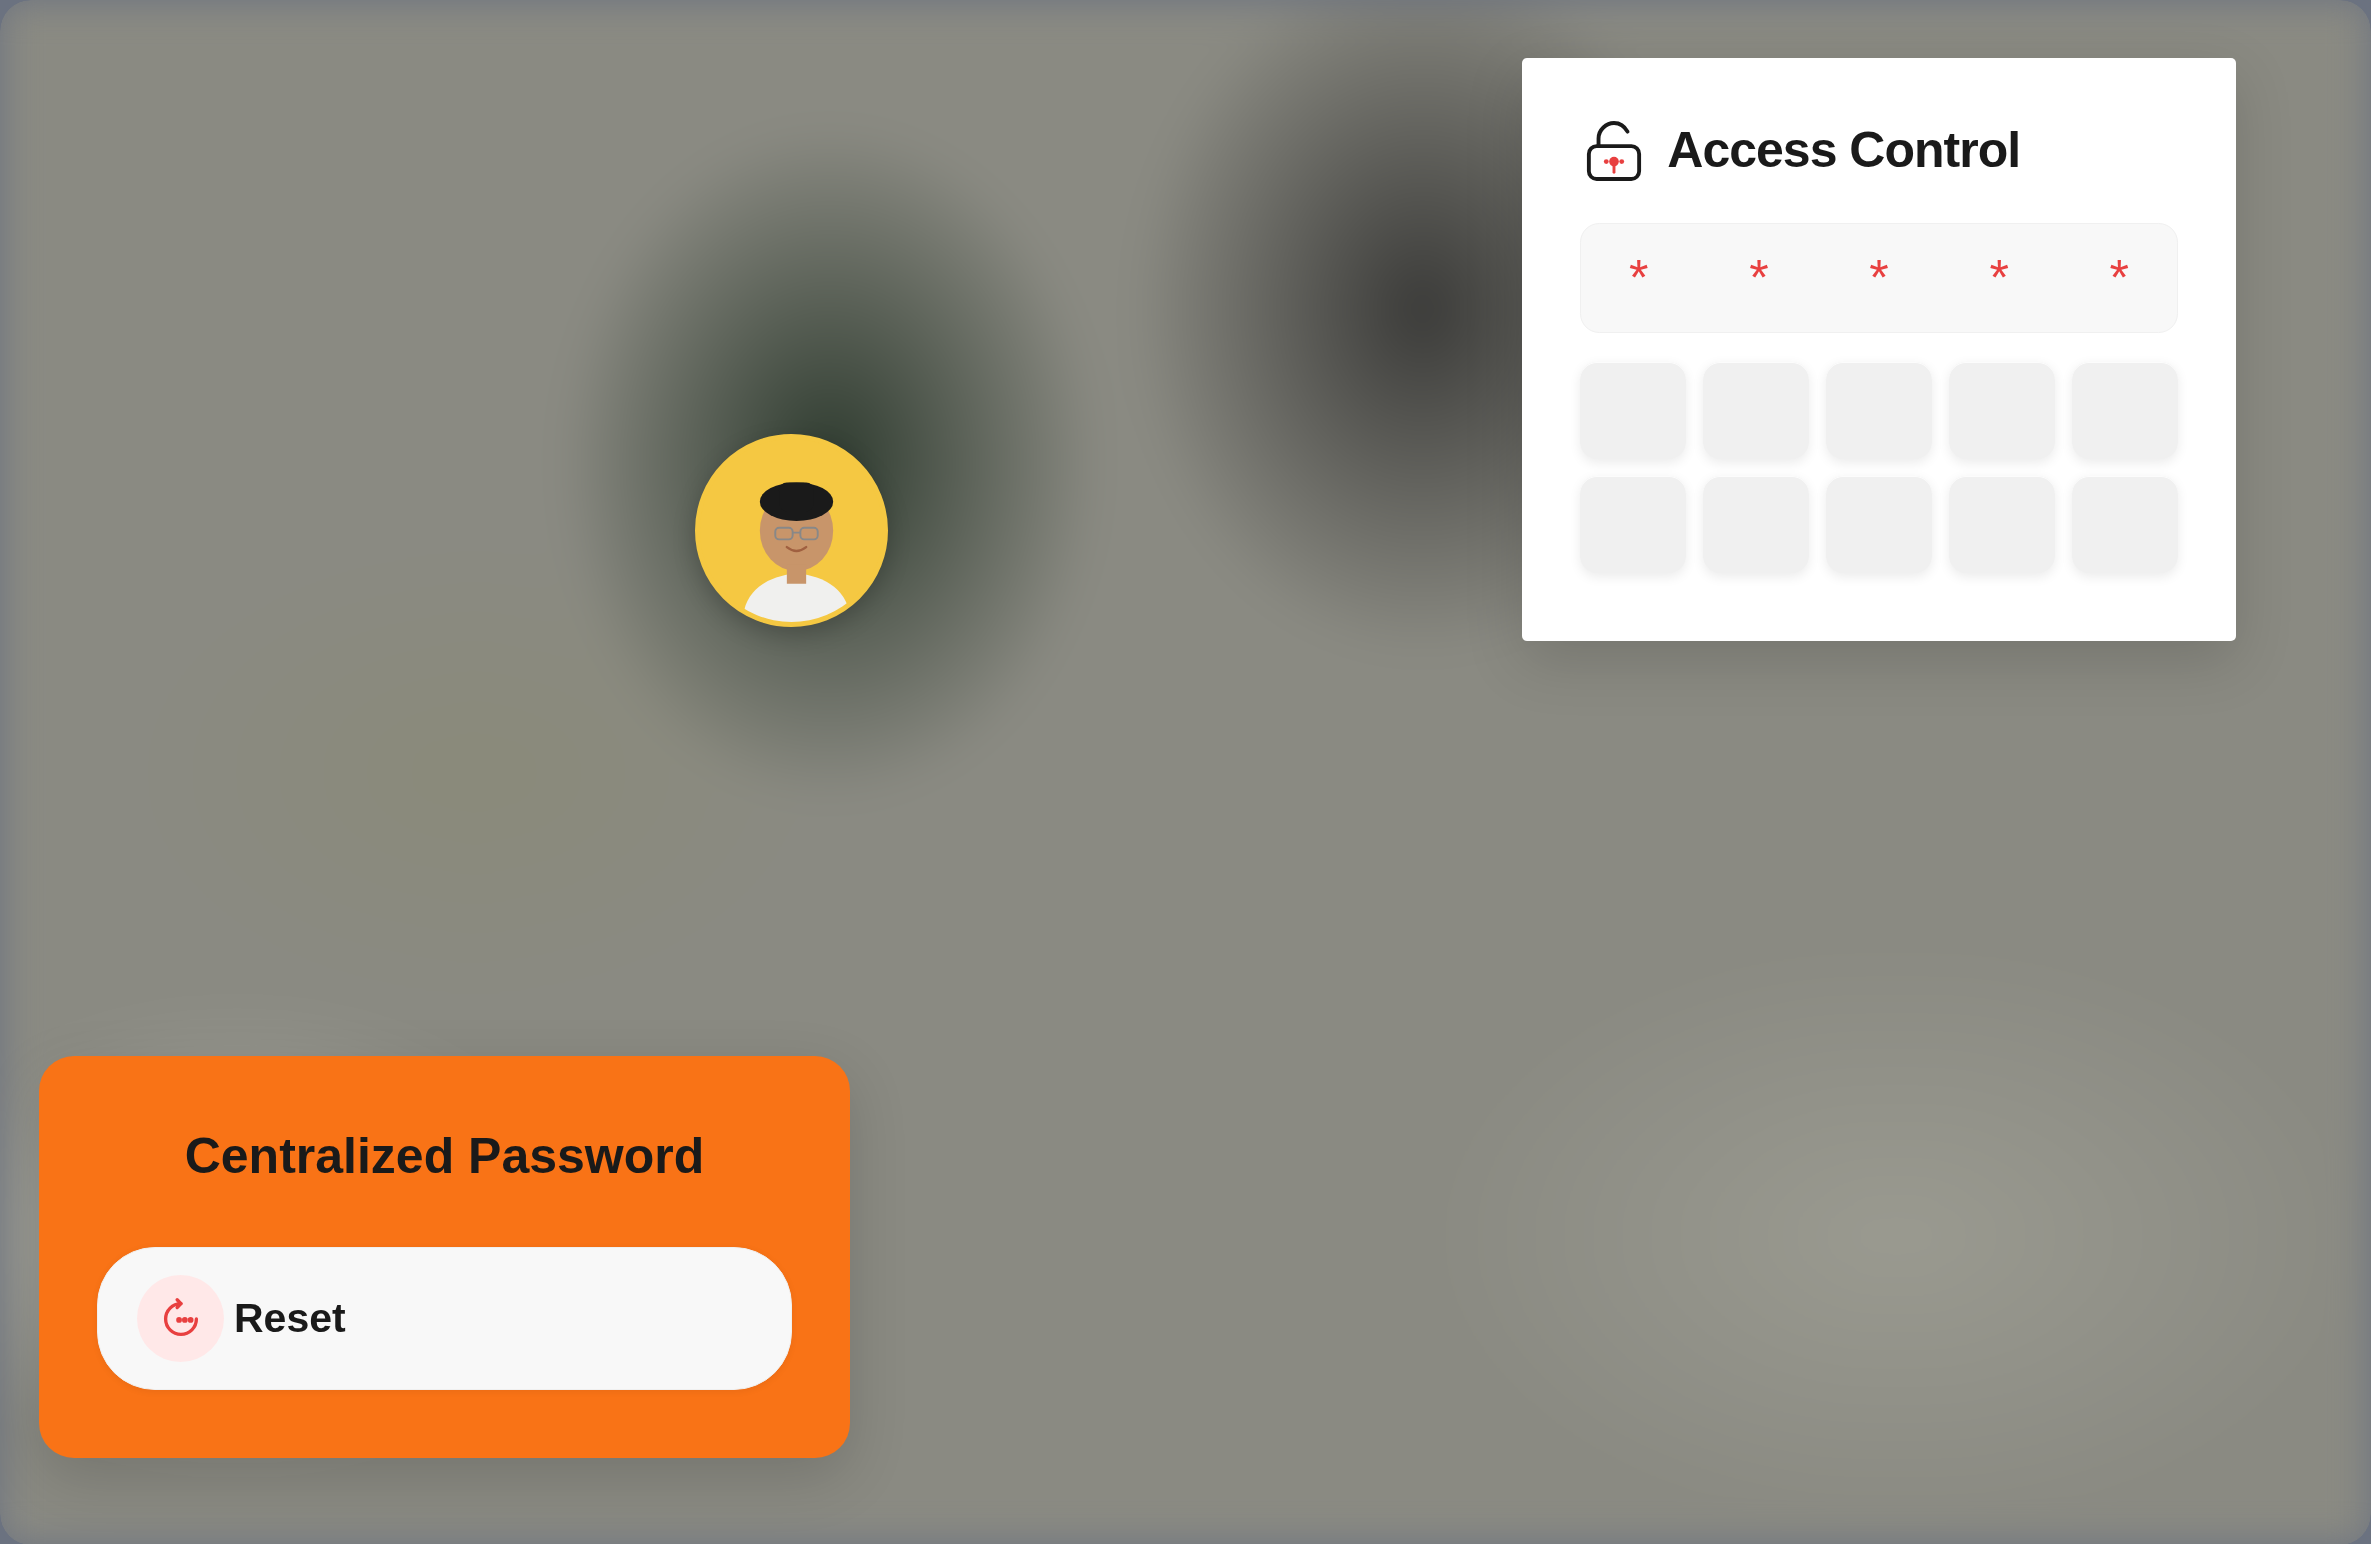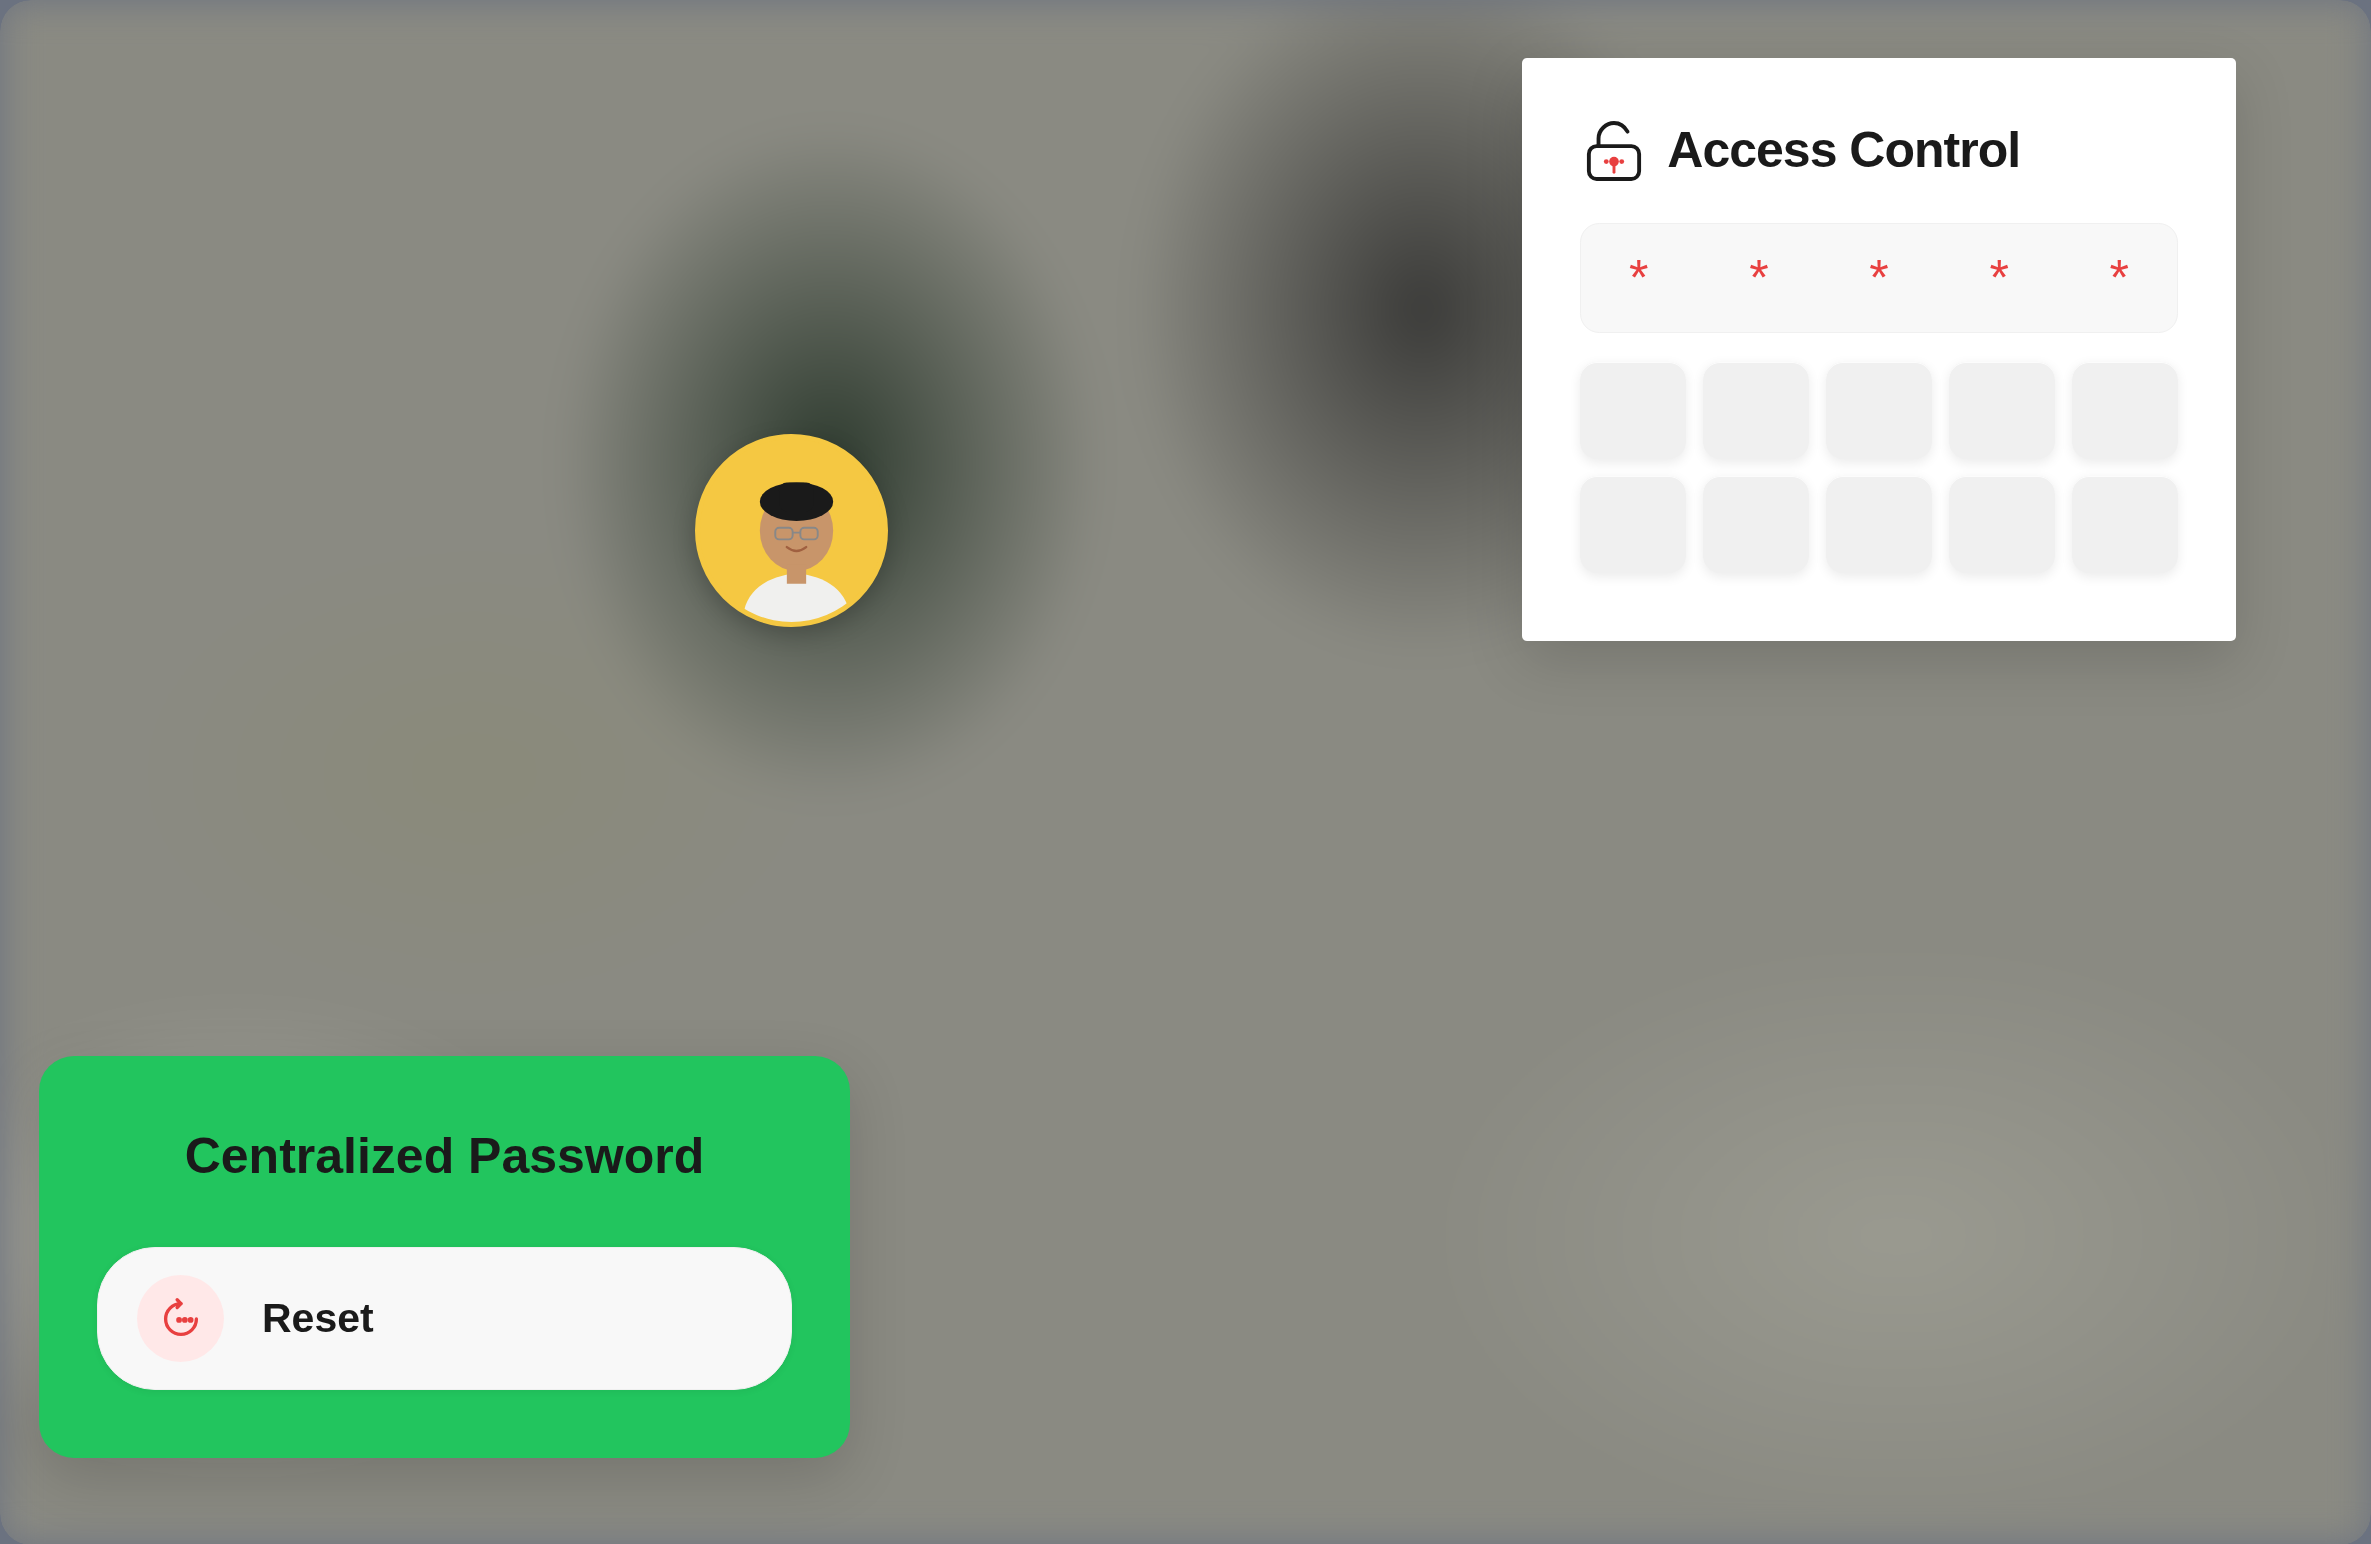--- a/index.html
+++ b/index.html
@@ -111,21 +111,21 @@
       cursor: pointer;
       box-shadow: 0 3.9px 11.6px rgba(0,0,0,0.08), inset 0 1px 0 rgba(255,255,255,0.8);
     }
 
     
     .password-mgmt-card {
       position: absolute;
       bottom: 87px;
       left: 39px;
       width: 811px;
-      background: #22c55e;
+      background: #f97316;
       border-radius: 35px;
       padding: 68px 58px 68px 58px;
       box-shadow: 0 19.3px 58px rgba(0,0,0,0.15);
     }
 
     .card-main-title {
       font-size: 50px;
       font-weight: 800;
       color: #1a1a1a;
       text-align: center;
@@ -135,21 +135,21 @@
 
     .action-buttons {
       display: flex;
       gap: 23px;
     }
 
     .action-btn {
       flex: 1;
       display: flex;
       align-items: center;
-      gap: 38px;
+      gap: 10px;
       background: #f8f8f8;
       border-radius: 58px;
       padding: 27px 39px;
       border: 1.4px solid #f0f0f0;
       cursor: pointer;
       box-shadow: 0 1.9px 7.7px rgba(0,0,0,0.06);
       transition: background 0.2s;
     }
 
     .action-btn-label {

